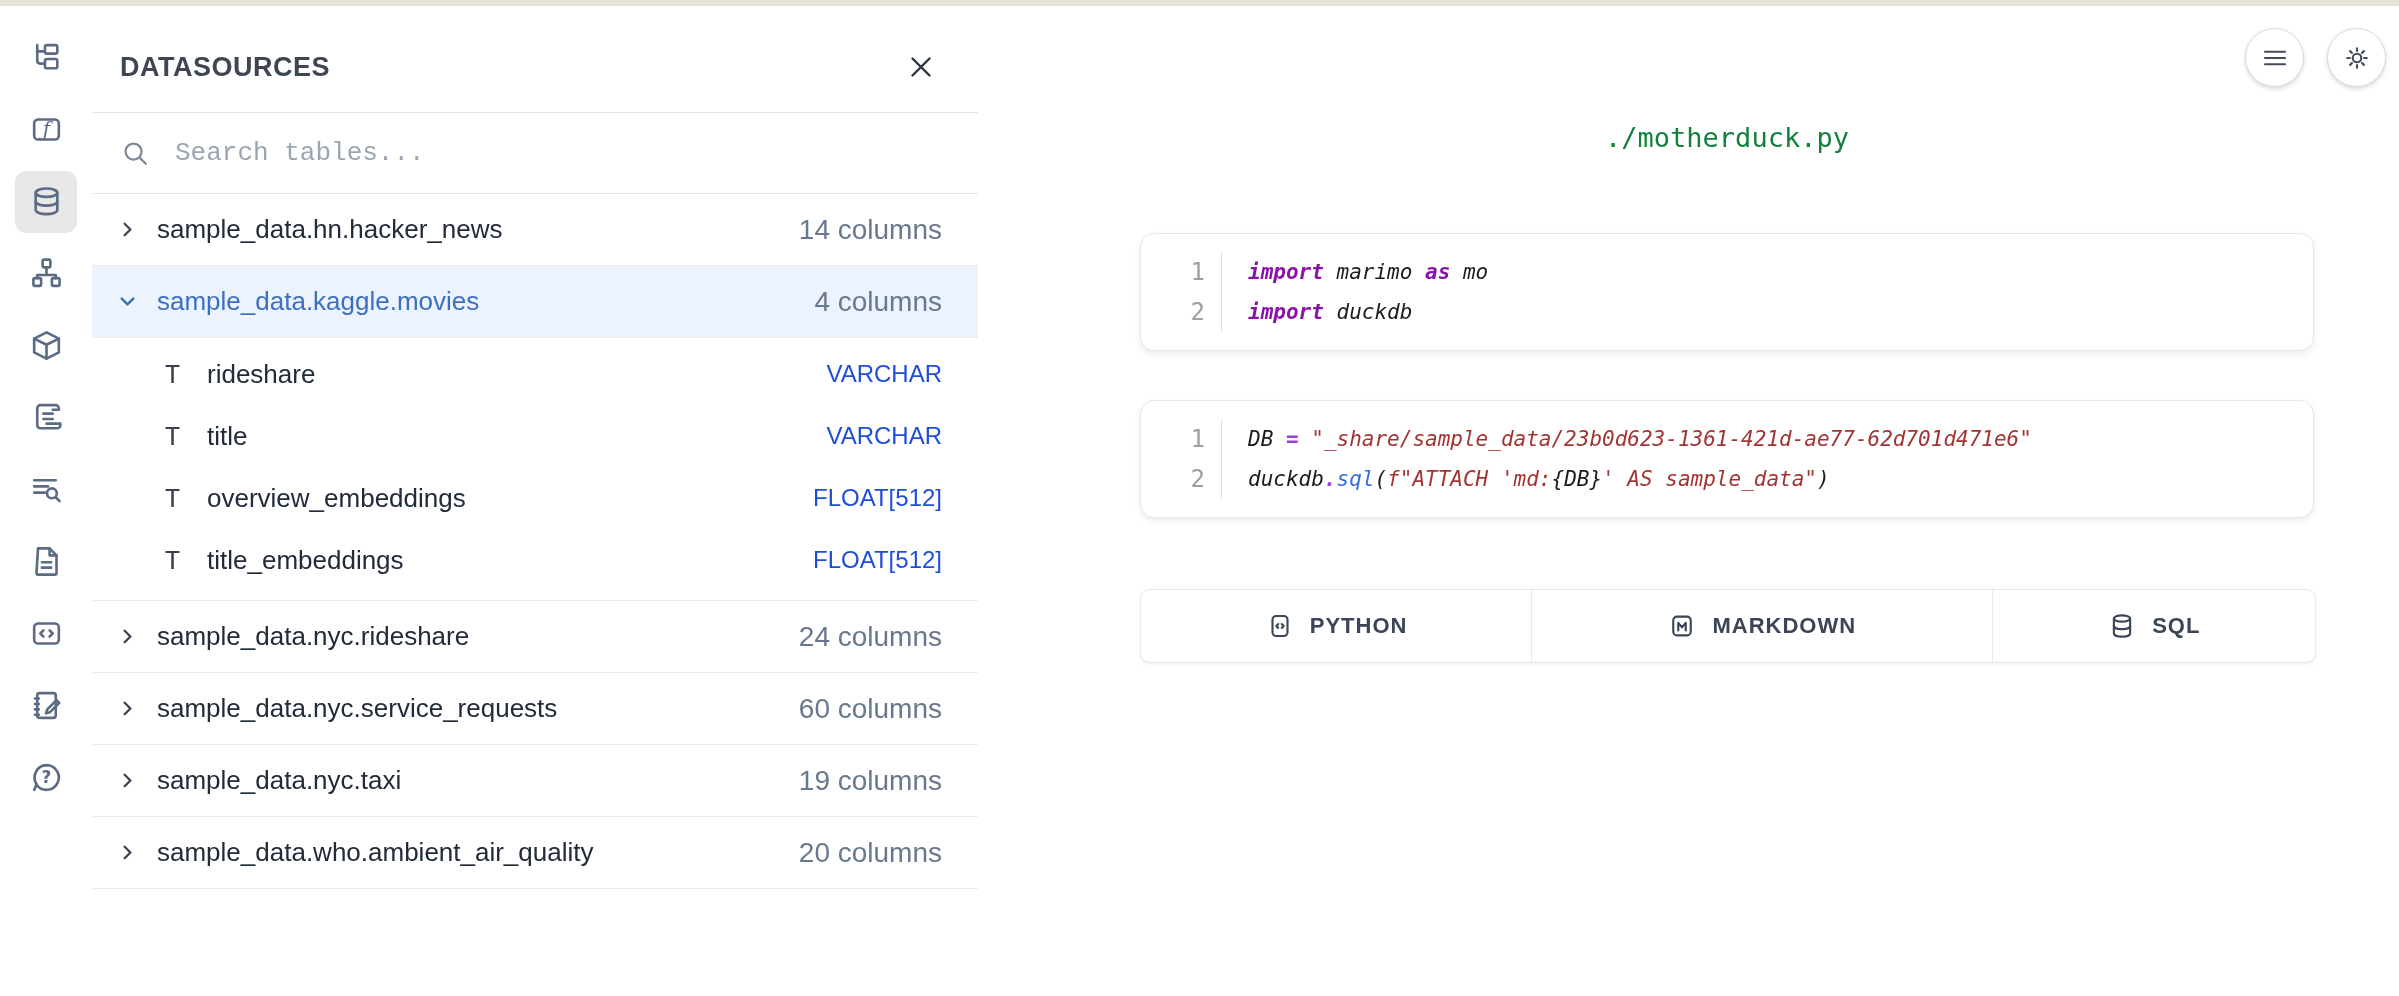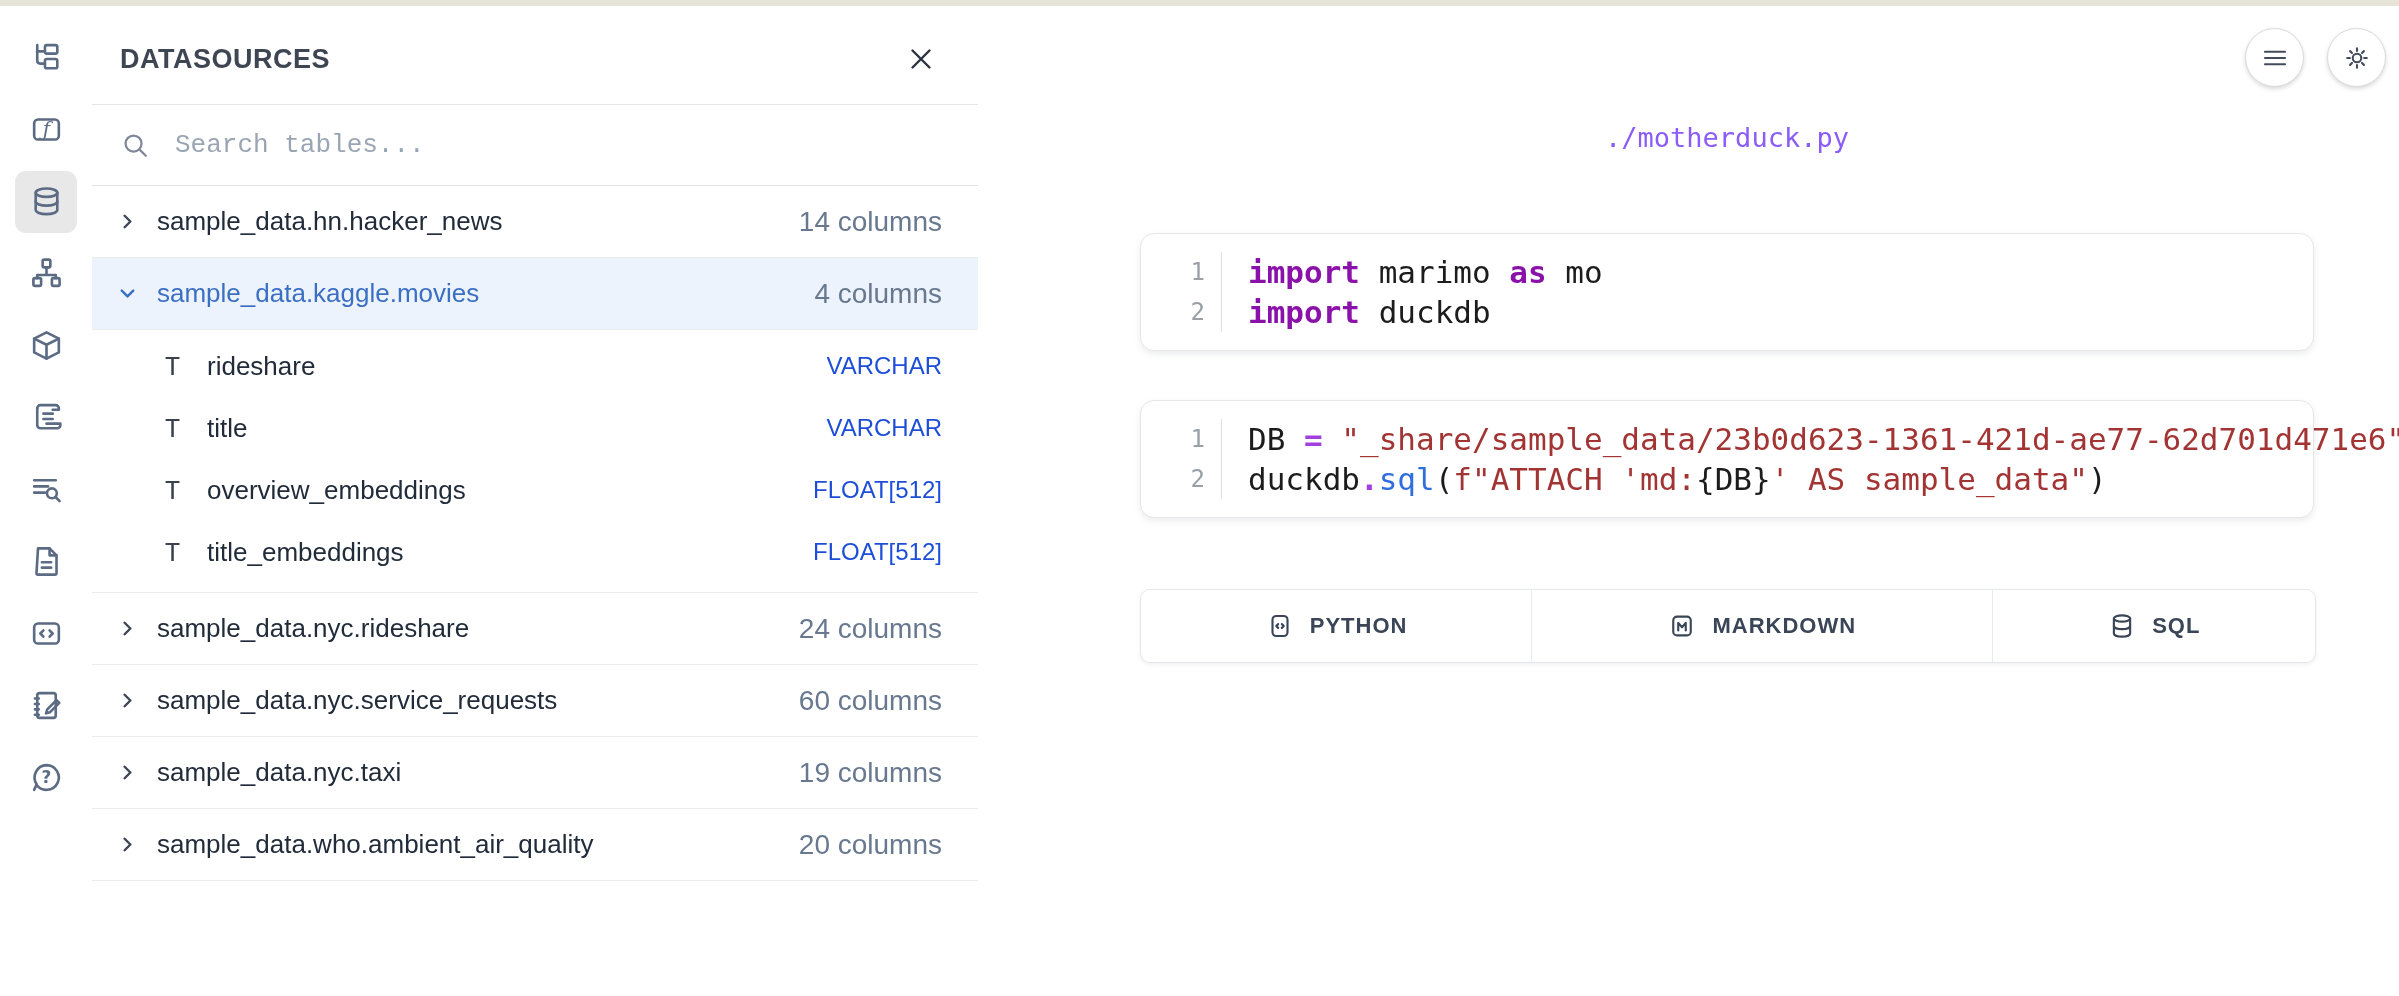--- a/index.html
+++ b/index.html
@@ -12,21 +12,21 @@
   
   .rail{position:absolute;left:0;top:6px;bottom:0;width:92px;border-right:1px solid #e3e3e3;
         display:flex;flex-direction:column;align-items:center;padding-top:33px;gap:35px;background:#fff;}
   .rail-btn{width:37px;height:37px;color:var(--icon-slate,#5b6b83);display:flex;align-items:center;
             justify-content:center;cursor:pointer;flex:none;}
   .rail-btn svg{width:37px;height:37px;}
   .rail-btn.active{background:#e8e8e8;border-radius:11px;width:62px;height:62px;margin:-12.5px 0;}
 
   
   .panel{position:absolute;left:92px;top:6px;bottom:0;width:886px;background:#fff;border-right:1px solid #ddd;}
-  .panel-header{height:90px;display:flex;align-items:center;padding:8px 40px 0 28px;border-bottom:1px solid #e4e4e4;}
+  .panel-header{height:90px;display:flex;align-items:center;padding:16px 40px 0 28px;border-bottom:1px solid #e4e4e4;}
   .panel-title{font-size:27px;font-weight:bold;color:#3e4653;letter-spacing:.5px;}
   .close-btn{margin-left:auto;color:#2b3240;width:34px;height:34px;cursor:pointer;}
   .close-btn svg{width:34px;height:34px;}
   .search-row{height:80px;display:flex;align-items:center;gap:22px;padding:0 28px;border-bottom:1px solid #e4e4e4;}
   .search-row svg{width:31px;height:31px;color:#7e8898;flex:none;}
   input.search{border:none;outline:none;font-size:26px;color:#333;flex:1;background:transparent;
                font-family:Liberation Mono, monospace;}
   input.search::placeholder{color:#9aa5b3;}
   .table-row{height:71px;display:flex;align-items:center;gap:18px;padding:0 36px 0 24px;
              border-bottom:1px solid #ececec;font-size:26px;color:var(--text-primary,#212b3a);cursor:pointer;}
@@ -37,28 +37,28 @@
   .table-row.selected .chev{color:var(--accent-blue,#3b6fc4);}
   .cols{border-bottom:1px solid #ececec;padding:5px 0 9px;}
   .col-row{height:62px;display:flex;align-items:center;padding:0 36px 0 73px;font-size:26px;
            color:var(--text-primary,#212b3a);cursor:pointer;}
   .ticon{font-family:"DejaVu Sans Mono",monospace;color:#39414f;width:42px;font-size:25px;flex:none;}
   .ctype{margin-left:auto;color:#1d4ed8;font-size:24px;}
 
   
   .main{position:absolute;left:978px;top:6px;right:0;bottom:0;background:#fff;}
   .filename{position:absolute;top:116px;left:162px;width:1174px;text-align:center;cursor:pointer;
-            font-family:"DejaVu Sans Mono",monospace;font-size:27px;color:#8b5cf6;}
+            font-family:"DejaVu Sans Mono",monospace;font-size:27px;color:#15803d;}
   .cells{position:absolute;top:227px;left:162px;width:1174px;}
   .cell{display:flex;background:#fff;border:1px solid #e7e7e7;border-radius:14px;
         box-shadow:0 3px 6px rgba(120,125,140,.14);padding:18px 0;margin-bottom:49px;cursor:text;}
   .gutter{width:64px;text-align:right;padding-right:16px;border-right:1px solid #e0e0e0;
           font-family:"DejaVu Sans Mono",monospace;font-size:24px;color:var(--line-number,#9aa0a8);line-height:40px;flex:none;}
-  .code{padding-left:26px;font-family:"DejaVu Sans Mono",monospace;font-size:31px;line-height:40px;
-        white-space:pre;color:var(--code-plain,#1c1c1c);}
+  .code{padding-left:26px;font-family:"DejaVu Sans Mono",monospace;font-size:21px;line-height:40px;
+        white-space:pre;color:var(--code-plain,#1c1c1c);font-style:italic;}
   .tok-kw{color:var(--code-keyword,#8a12a8);font-weight:bold;}
   .tok-pl{color:var(--code-plain,#1c1c1c);}
   .tok-str{color:var(--code-string,#a33434);}
   .tok-fn{color:var(--code-function,#2f6fdd);}
   .tok-op{color:var(--code-operator,#a13fe0);font-weight:bold;}
 
   .add-bar{position:absolute;top:583px;left:162px;width:1174px;height:72px;display:flex;
            border:1px solid #e4e7ec;border-radius:10px;background:#fff;box-shadow:0 2px 4px rgba(130,138,155,.12);
            overflow:hidden;}
   .add-btn{display:flex;align-items:center;justify-content:center;gap:15px;color:#3a4557;font-size:22px;

